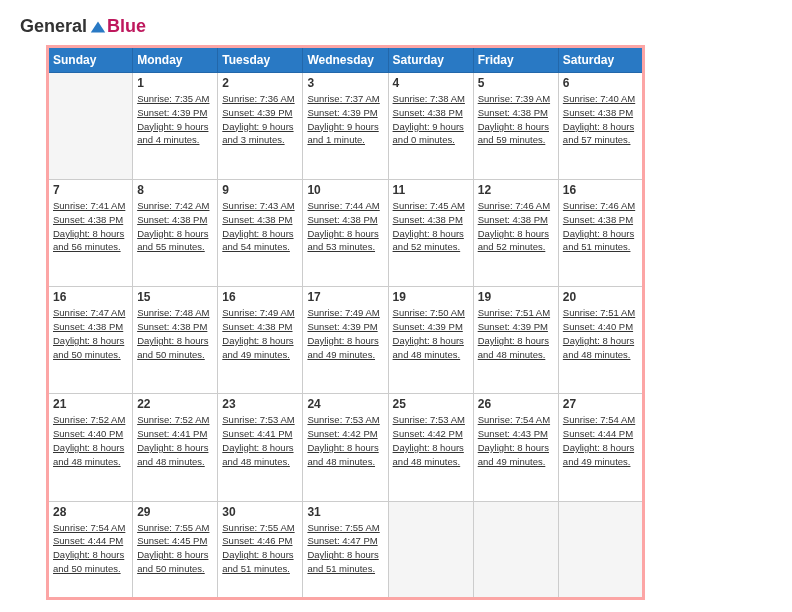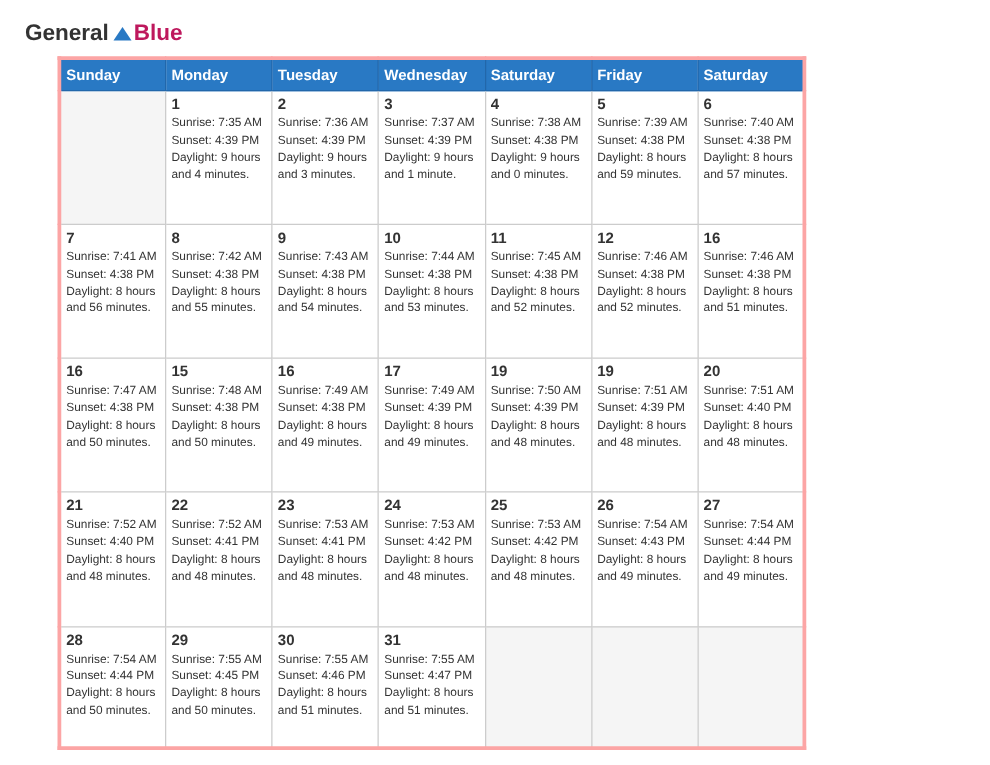--- a/index.html
+++ b/index.html
@@ -85,20 +85,21 @@
     .day-number {
       font-size: 12px;
       font-weight: bold;
       color: #333;
       margin-bottom: 2px;
     }
     .day-info {
       line-height: 1.45;
       font-size: 9.5px;
       color: #333;
+      text-decoration: underline;
     }
     .last-row td {
       height: 80px;
     }
   </style>
 </head>
 <body>
 
 <div class="page">
   <div class="header">

